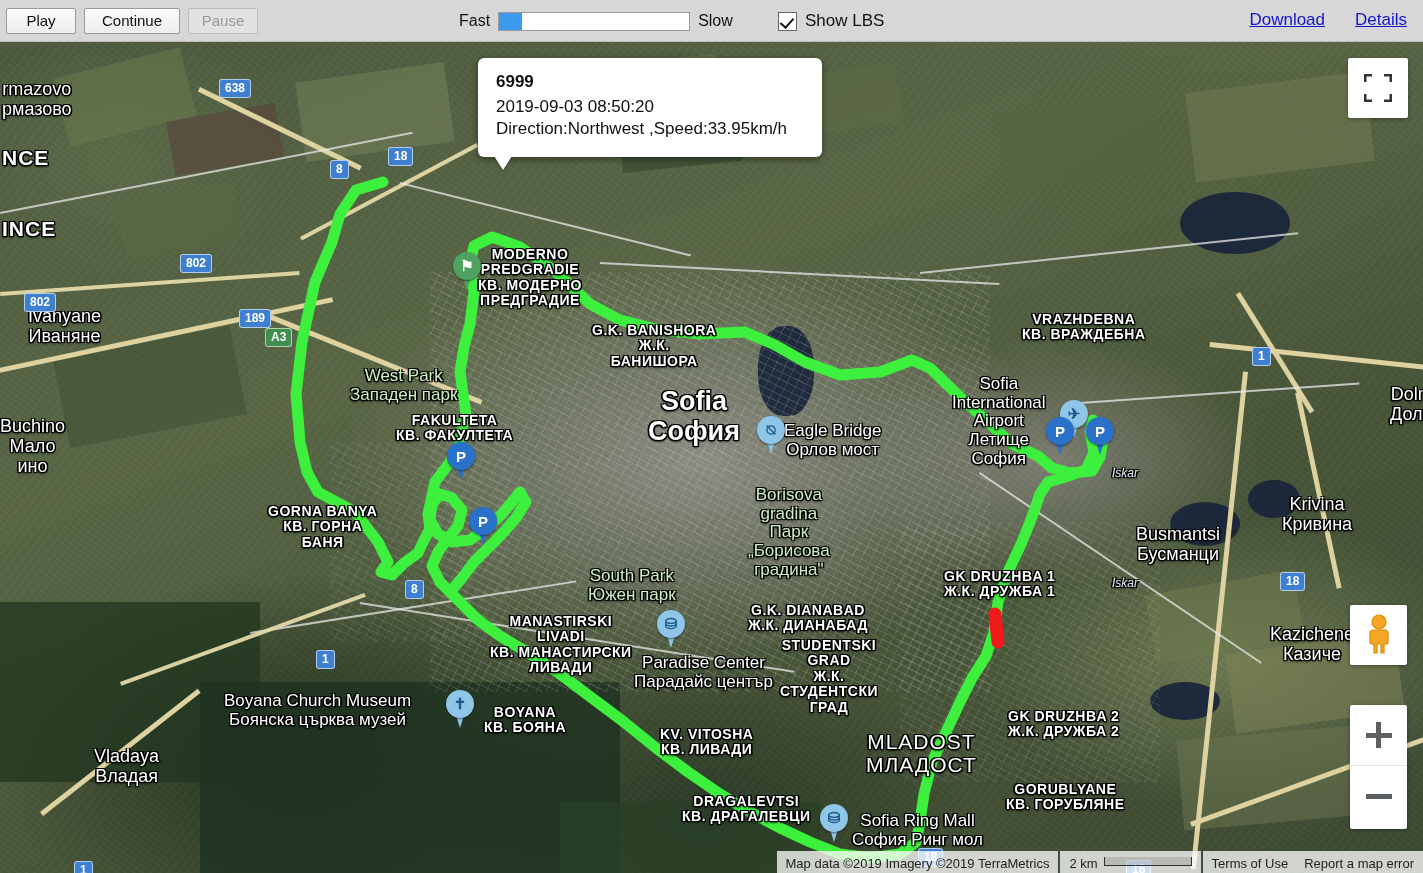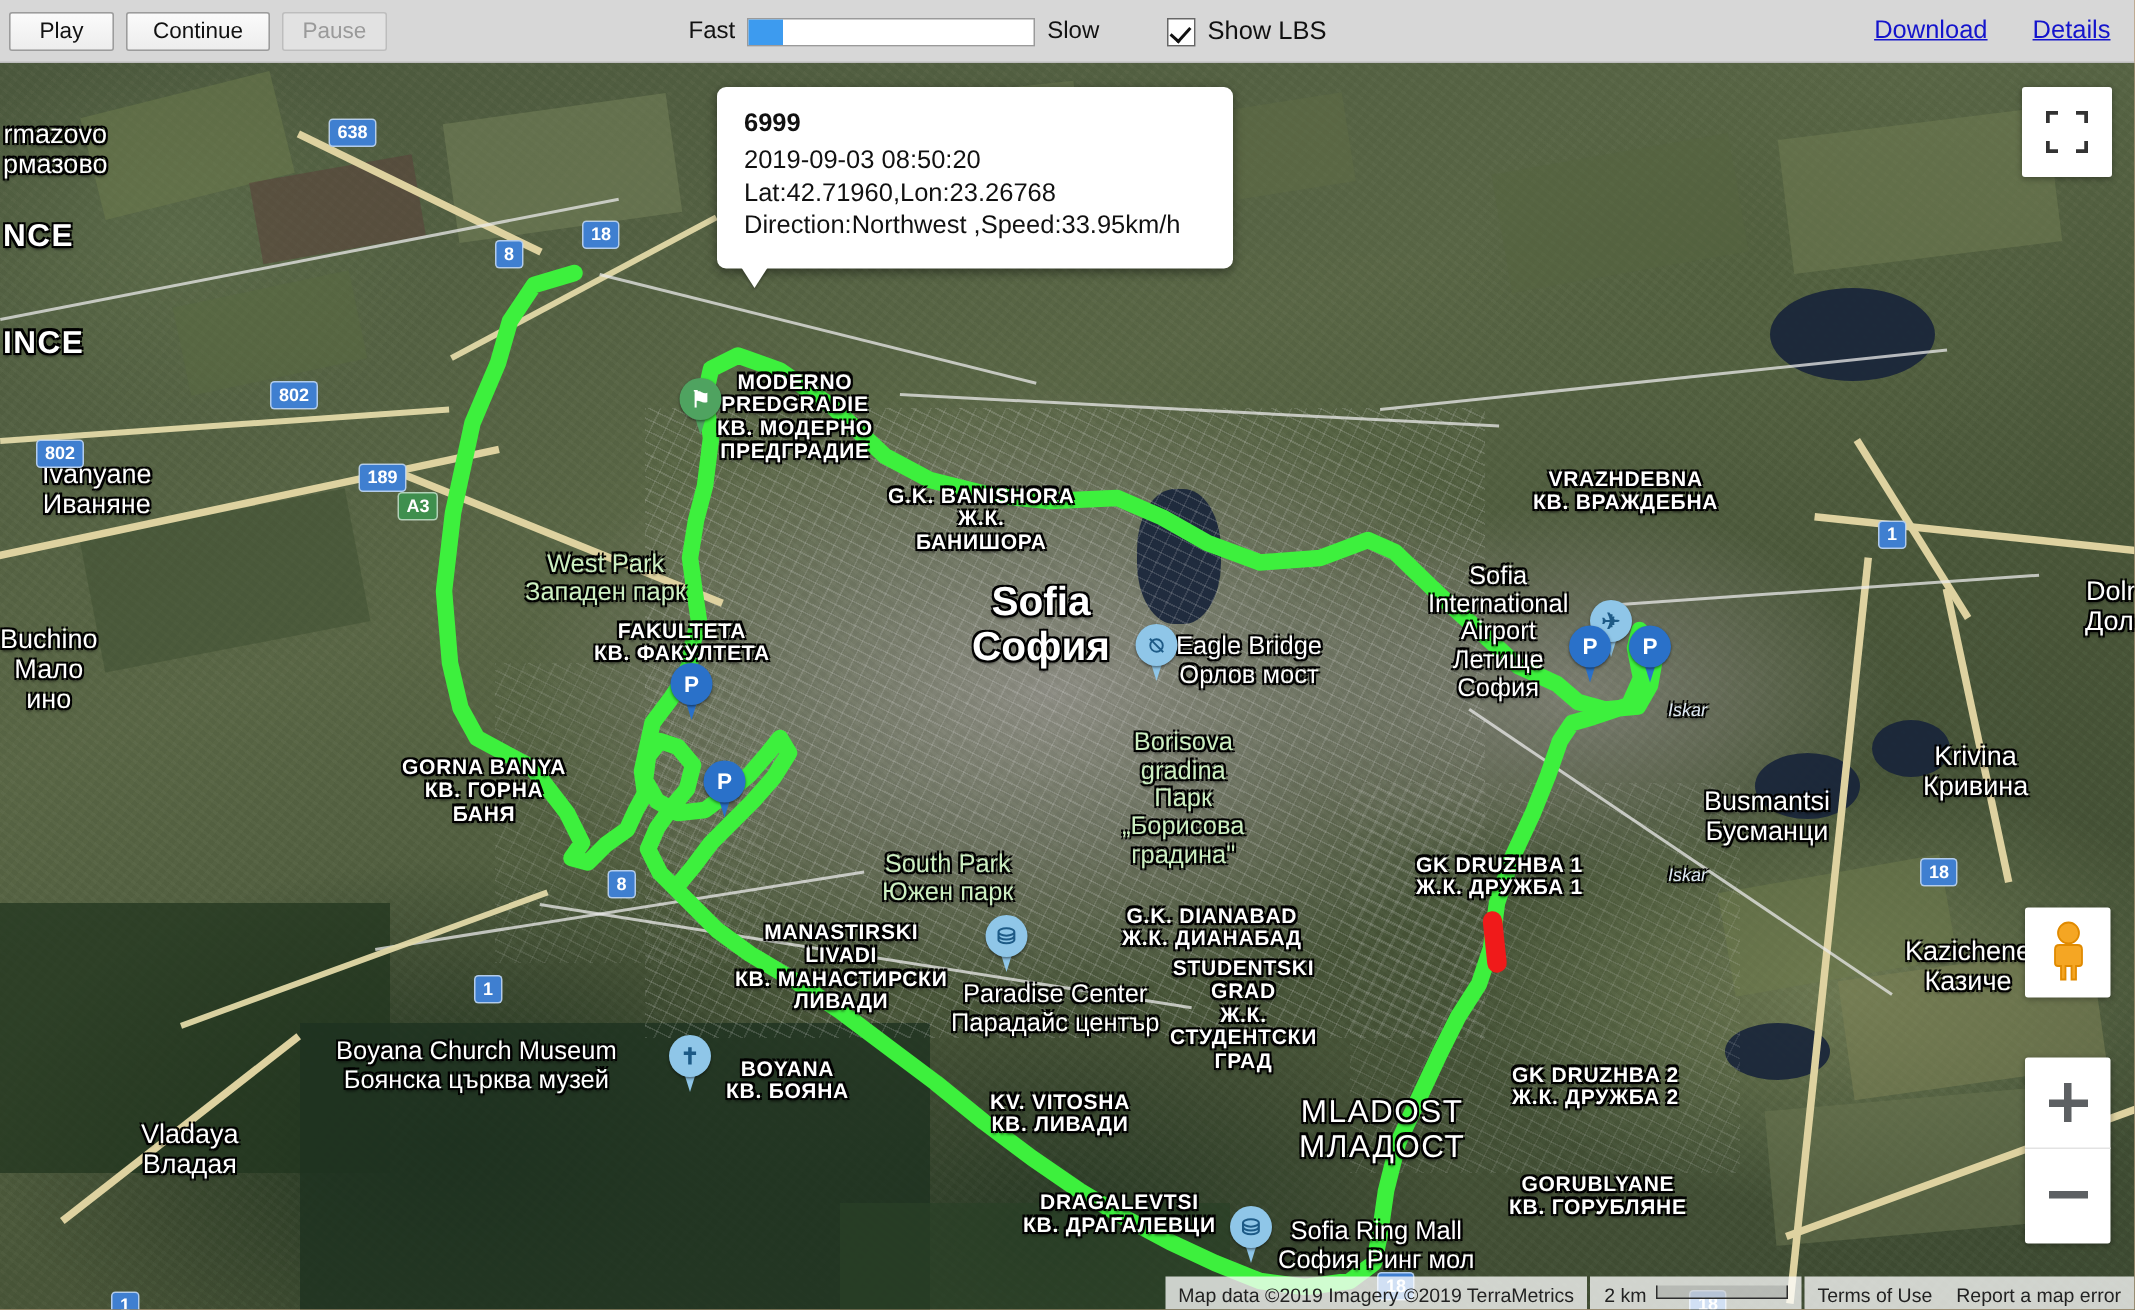--- a/index.html
+++ b/index.html
@@ -2,21 +2,21 @@
 <html><head>
 <meta charset="utf-8">
 <style>
   * { box-sizing: border-box; }
   html, body {
     margin: 0; padding: 0;
     width: 1423px; height: 873px;
     overflow: hidden;
     font-family: "Liberation Sans", sans-serif;
   }
-  #app { position: relative; width: 1423px; height: 873px; background: #f97316; }
+  #app { position: relative; width: 1423px; height: 873px; background: #7dd3fc; }
 
   
   .toolbar {
     position: absolute; left: 0; top: 0; width: 1423px; height: 42px;
     background: #d7d7d7;
     border-bottom: 1px solid #bdbdbd;
     display: flex; align-items: center;
     z-index: 60;
   }
   .btn {
@@ -515,21 +515,20 @@
         </div>
         <div class="pin light" style="left: 820px; top: 762px;">
           <div class="tail"></div>
           <div class="head">⛁</div>
         </div>
       </div>
 
     <div class="infowin" style="top:16px;">
       <div class="iw-title">6999</div>
       <div class="iw-line">2019-09-03 08:50:20</div>
-      <div class="iw-line">Lat:42.71960,Lon:23.26768</div>
       <div class="iw-line">Direction:Northwest ,Speed:33.95km/h</div>
     </div>
 
     <div class="ctl ctl-fs" style="top:16px;">
       <svg width="28" height="28" viewBox="0 0 28 28">
         <path d="M1 8 V1 H8" fill="none" stroke="#333" stroke-width="3"></path>
         <path d="M20 1 H27 V8" fill="none" stroke="#333" stroke-width="3"></path>
         <path d="M1 20 V27 H8" fill="none" stroke="#333" stroke-width="3"></path>
         <path d="M20 27 H27 V20" fill="none" stroke="#333" stroke-width="3"></path>
       </svg>

